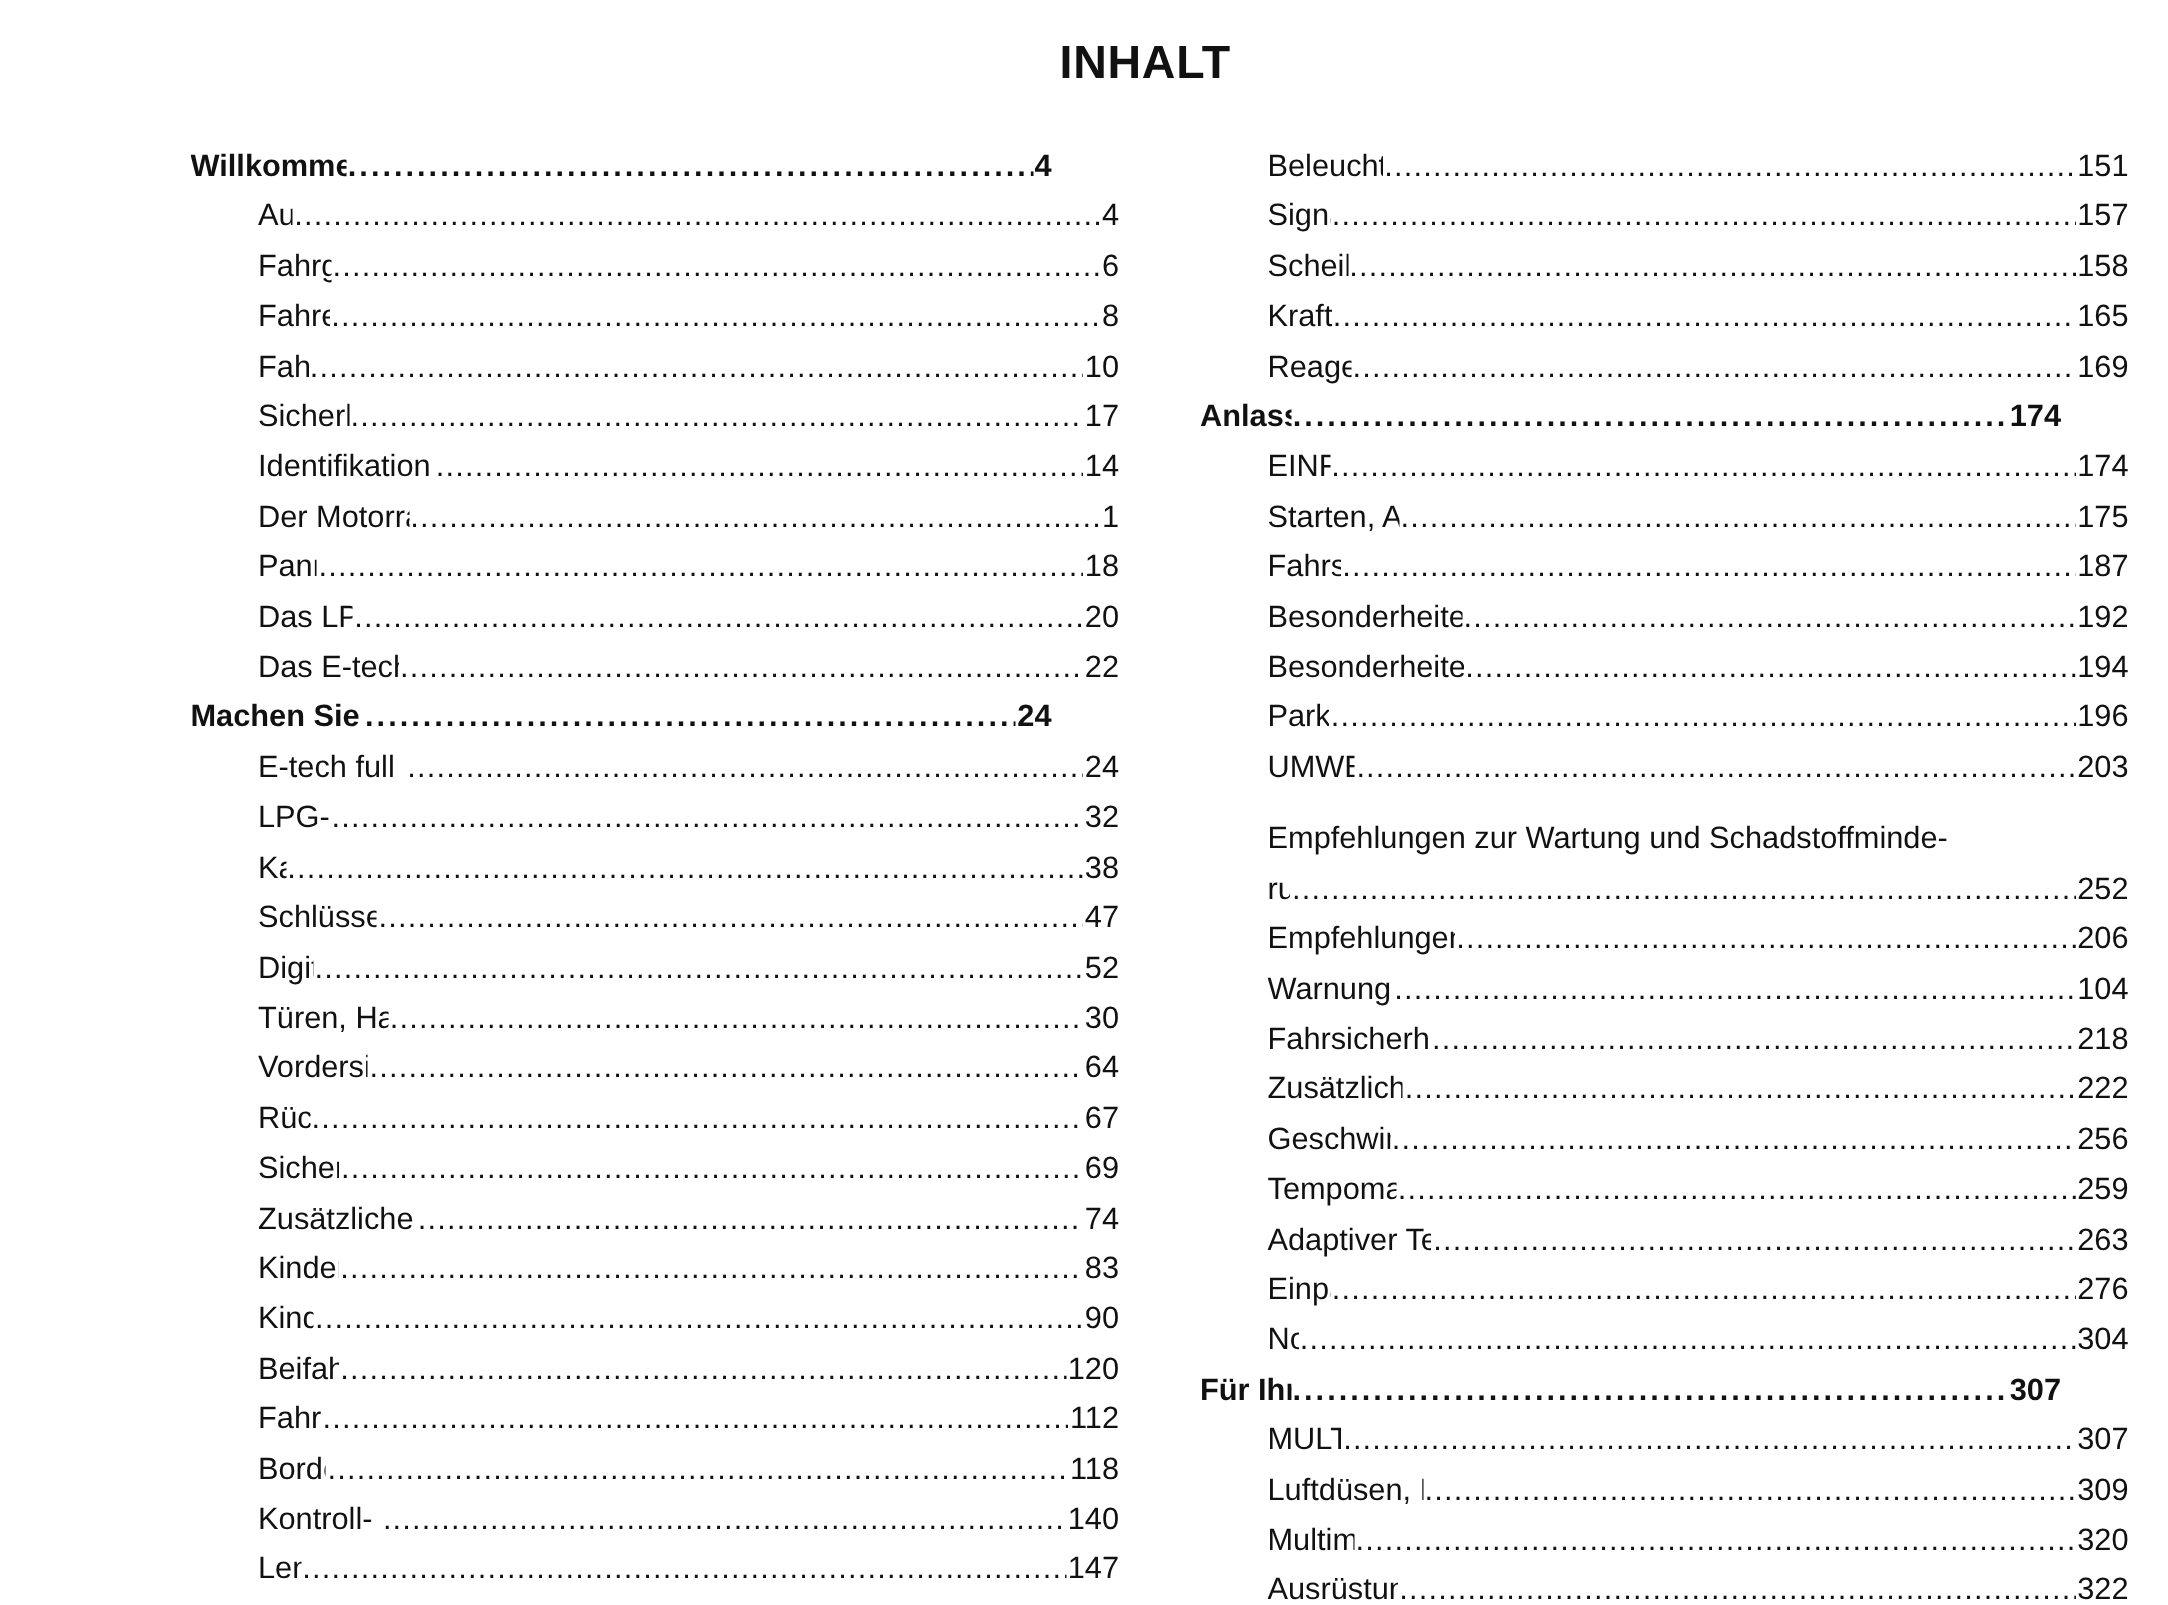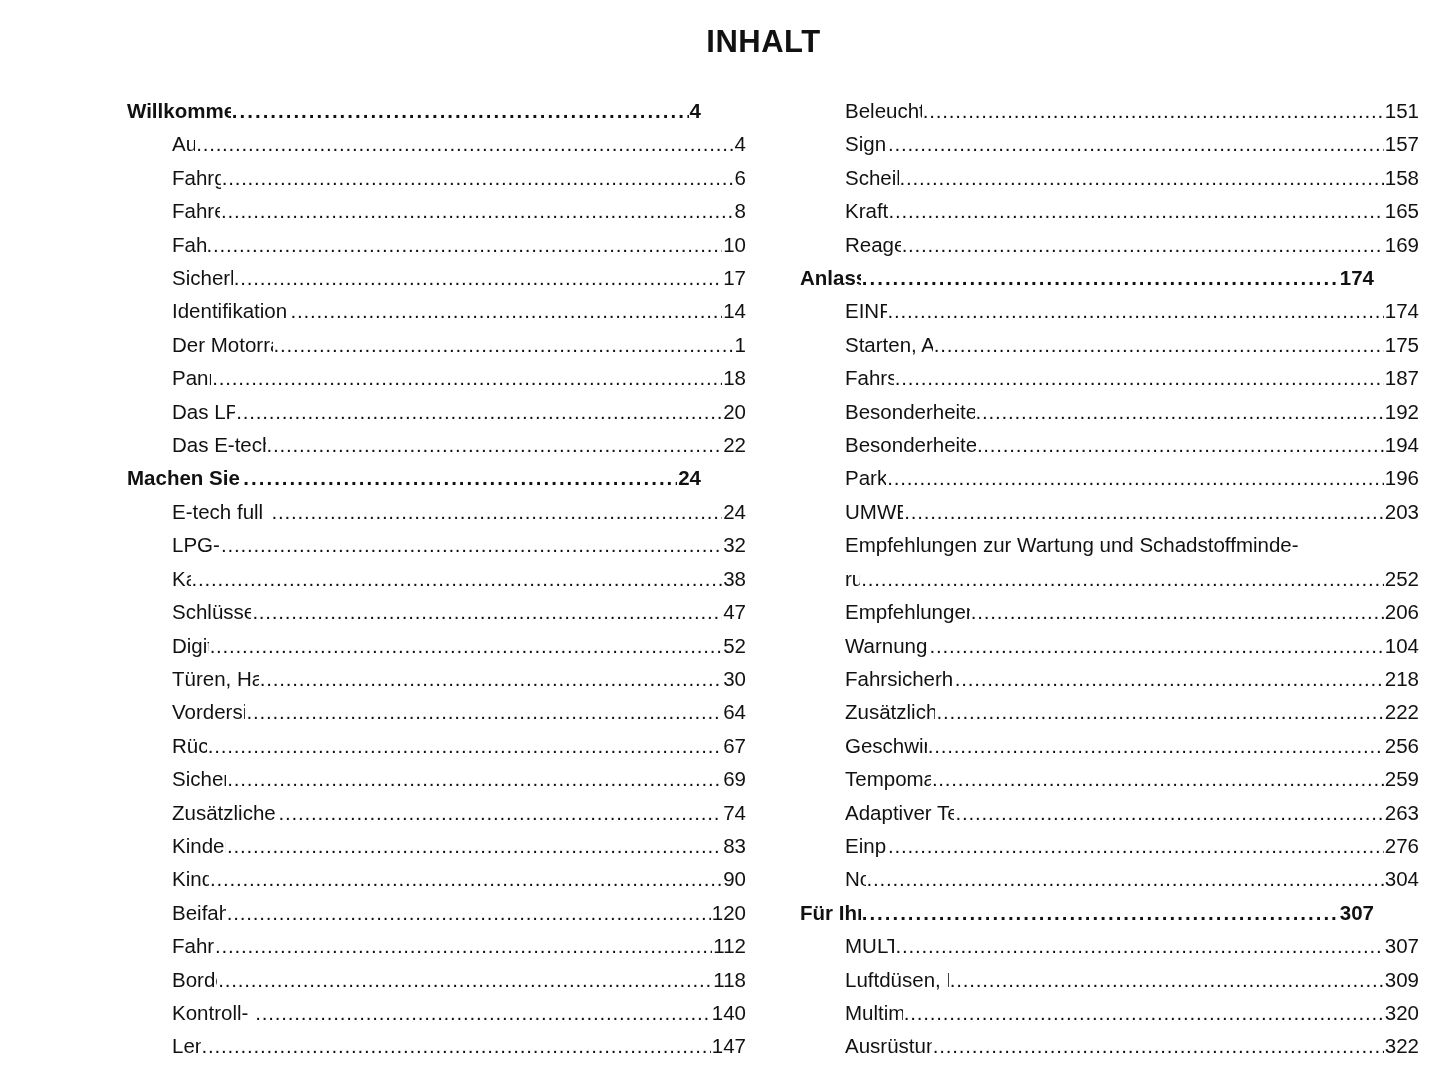--- a/index.html
+++ b/index.html
@@ -109,20 +109,21 @@
   
   .toc-entry.sub {
     padding-left: 45px;
     font-weight: 400;
   }
 
   
   .toc-entry .wrapline {
     display: block;
     white-space: pre;
+    margin-top: 14px;
   }
 </style>
 </head>
 <body>
 
 <div class="page">
 
   <div class="page-title">INHALT</div>
 
   <div class="columns">

